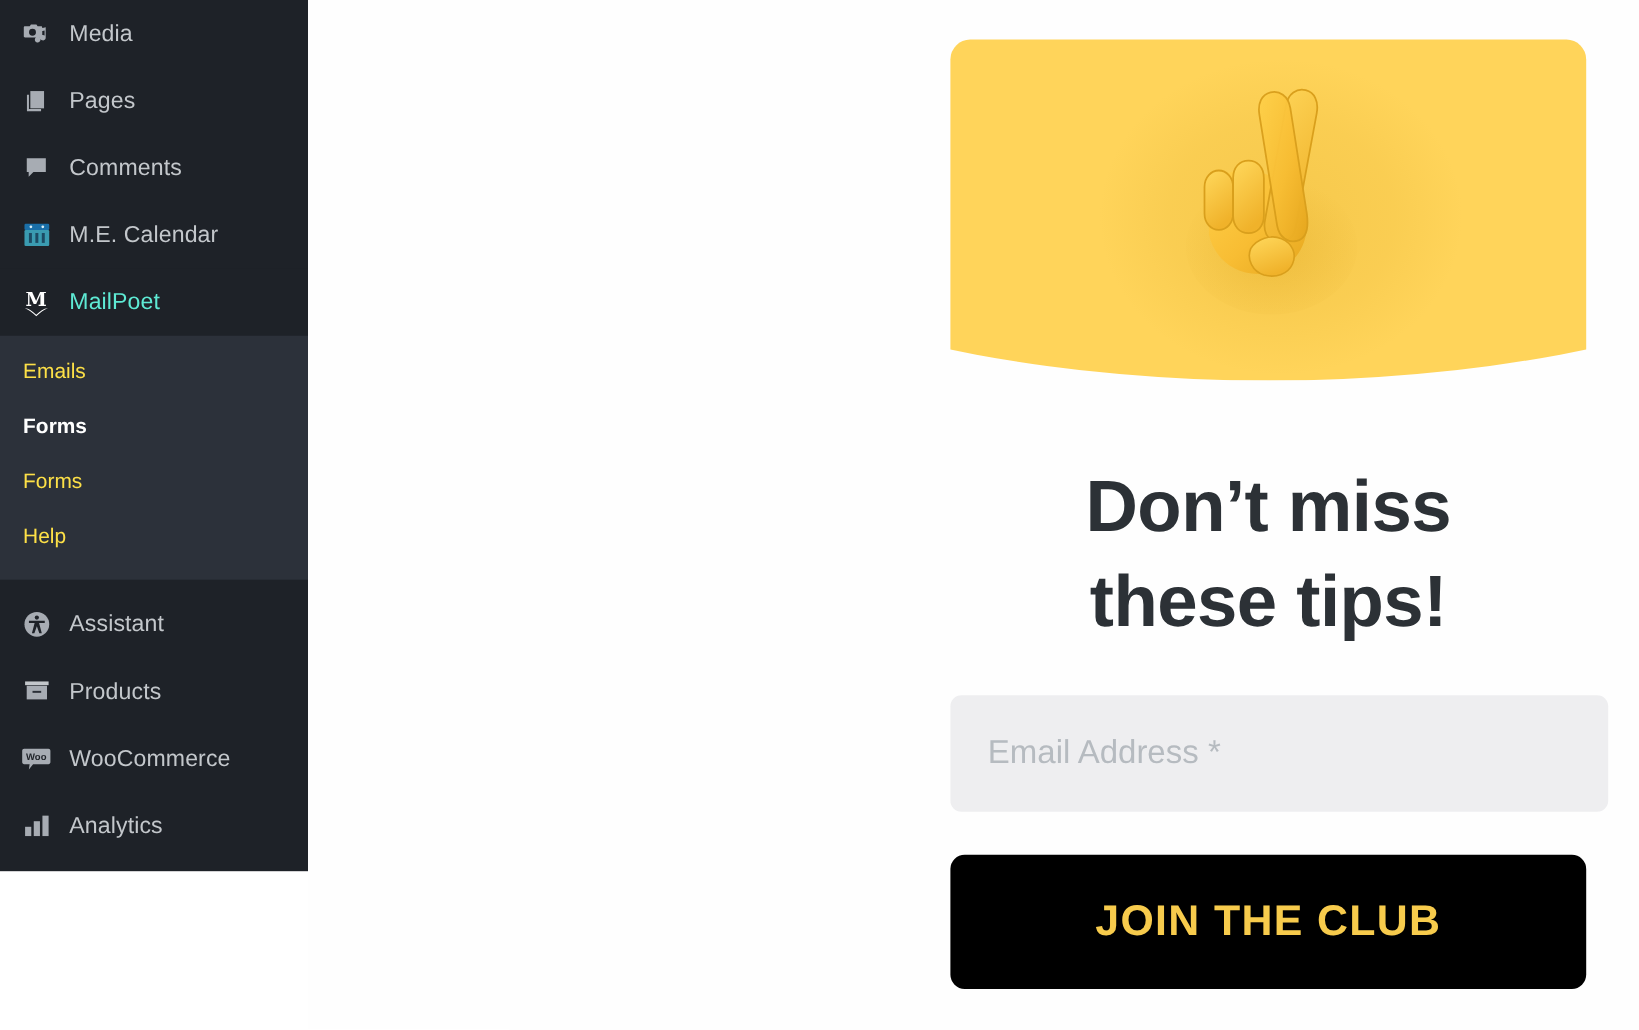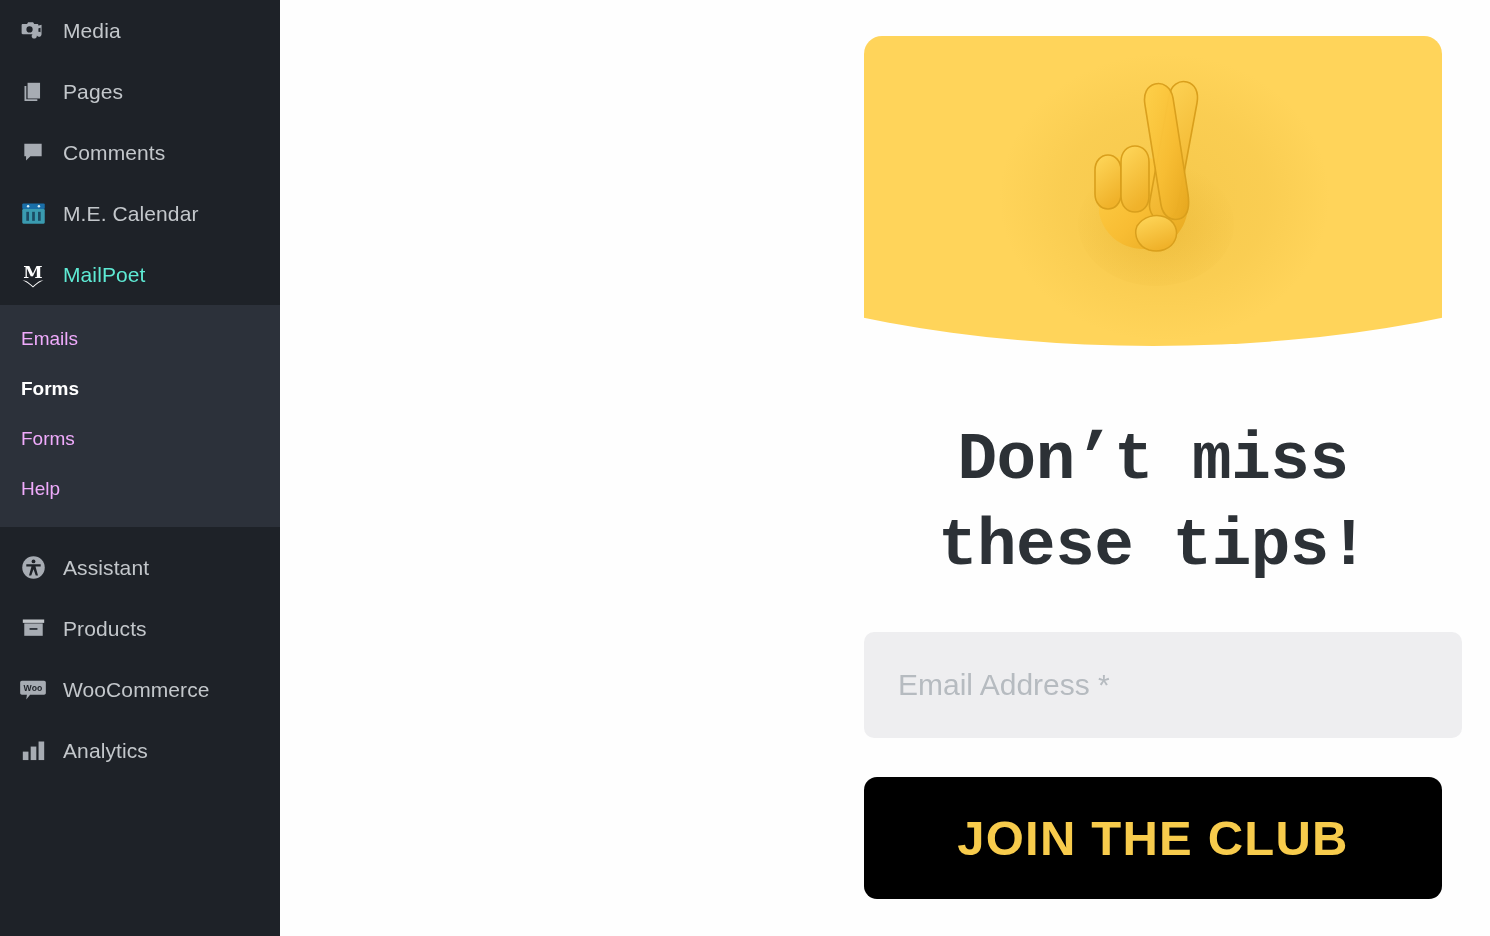--- a/index.html
+++ b/index.html
@@ -18,21 +18,21 @@
     position: relative;
     width: 1490px;
     height: 936px;
     display: flex;
     background: #ffffff;
   }
 
   
   .sidebar {
     width: 280px;
-    height: 936px;
+    height: 792px;
     background: #1e2228;
     flex: 0 0 280px;
     position: relative;
     overflow: hidden;
   }
 
   .nav-group { display: block; }
 
   .nav-item {
     display: flex;
@@ -65,21 +65,21 @@
   
   .submenu {
     background: #2c313a;
     padding: 8px 0 14px 0;
   }
   .sub-item {
     height: 50px;
     display: flex;
     align-items: center;
     padding-left: 21px;
-    color: #f0abfc;
+    color: #fde047;
     font-size: 19px;
     cursor: pointer;
     line-height: 1;
   }
   .sub-item.current { color: #ffffff; font-weight: bold; }
 
   .nav-lower { padding-top: 10px; }
 
   
   .ico { display: block; }
@@ -136,21 +136,21 @@
     font-size: 200px;
     line-height: 1;
     user-select: none;
   }
   .hero-emoji svg { display: inline-block; }
 
   .headline {
     margin-top: 72px;
     text-align: center;
     color: #2c3136;
-    font-family: Liberation Mono, monospace;
+    font-family: Liberation Sans, sans-serif;
     font-size: 66px;
     font-weight: 700;
     line-height: 1.30;
     letter-spacing: -0.5px;
     padding: 0 6px;
   }
 
   .email-field {
     display: block;
     width: 598px;
@@ -170,21 +170,21 @@
   .submit-btn {
     display: block;
     width: 578px;
     height: 122px;
     margin-top: 39px;
     background: #000000;
     color: #f7cb4c;
     border: none;
     border-radius: 13px;
     font-family: "Liberation Sans", sans-serif;
-    font-size: 49px;
+    font-size: 39px;
     font-weight: 700;
     letter-spacing: 1.2px;
     cursor: pointer;
   }
 </style>
 </head>
 <body>
 
 <div id="app">
 

